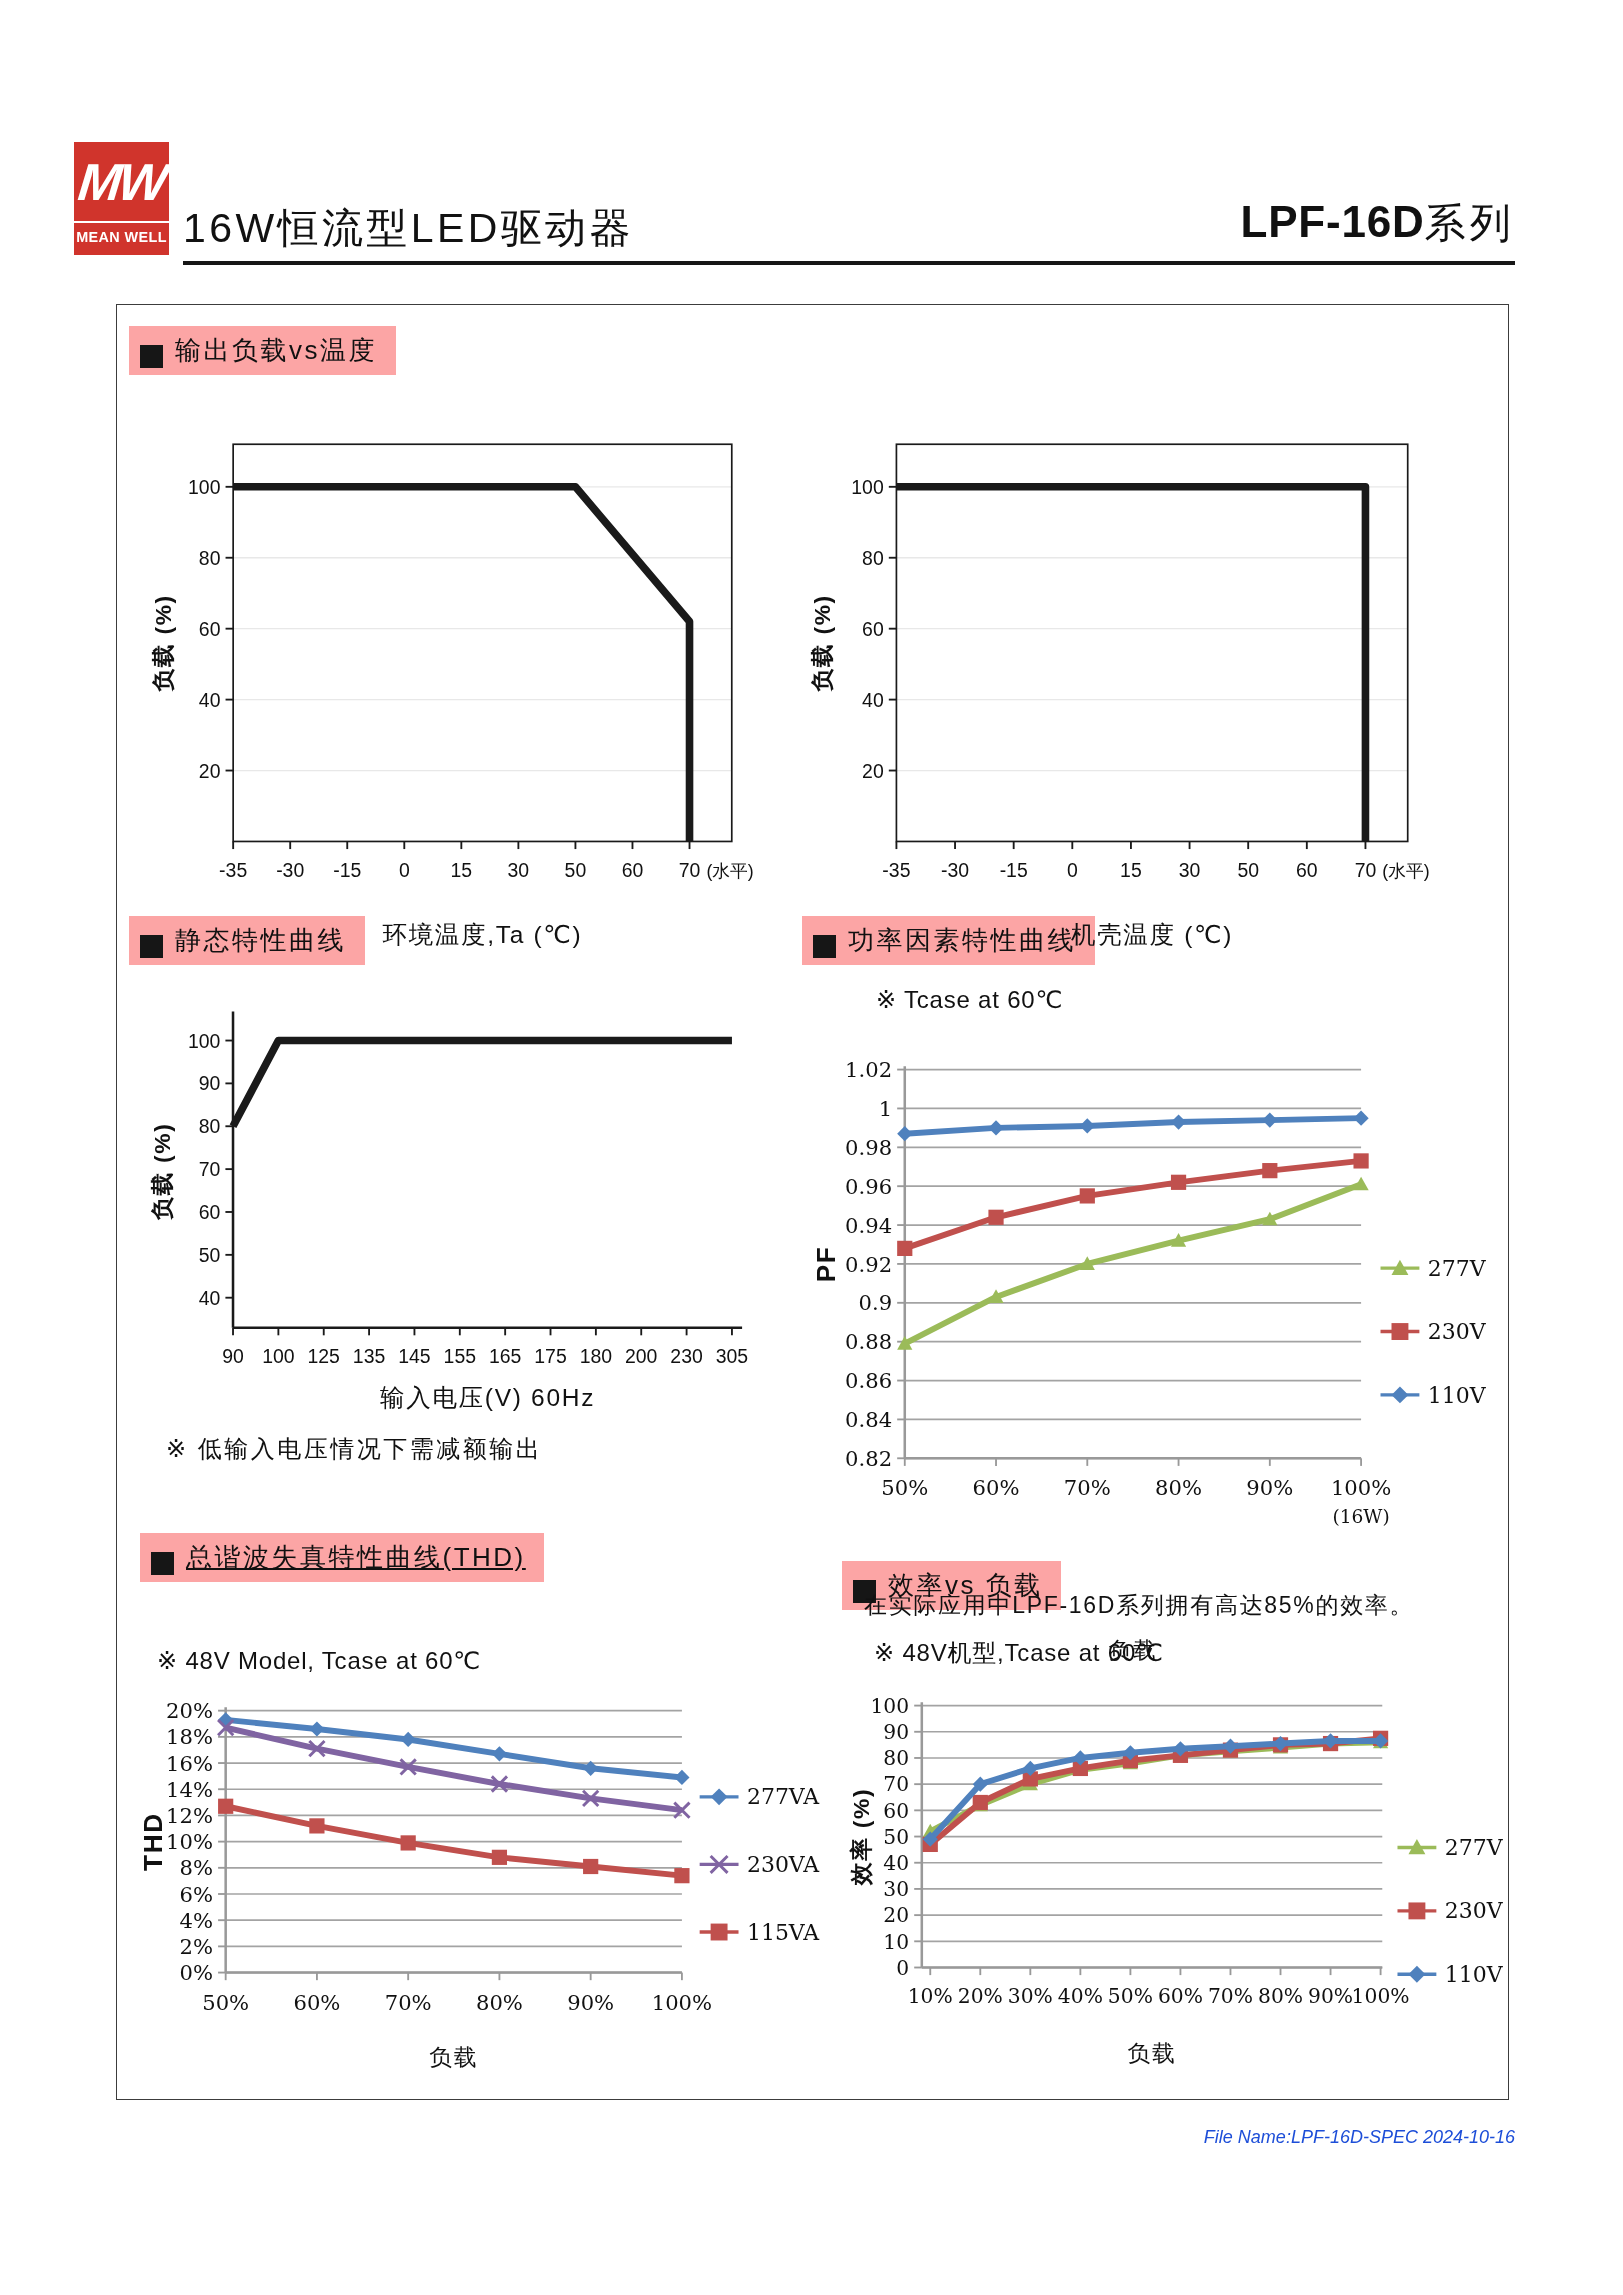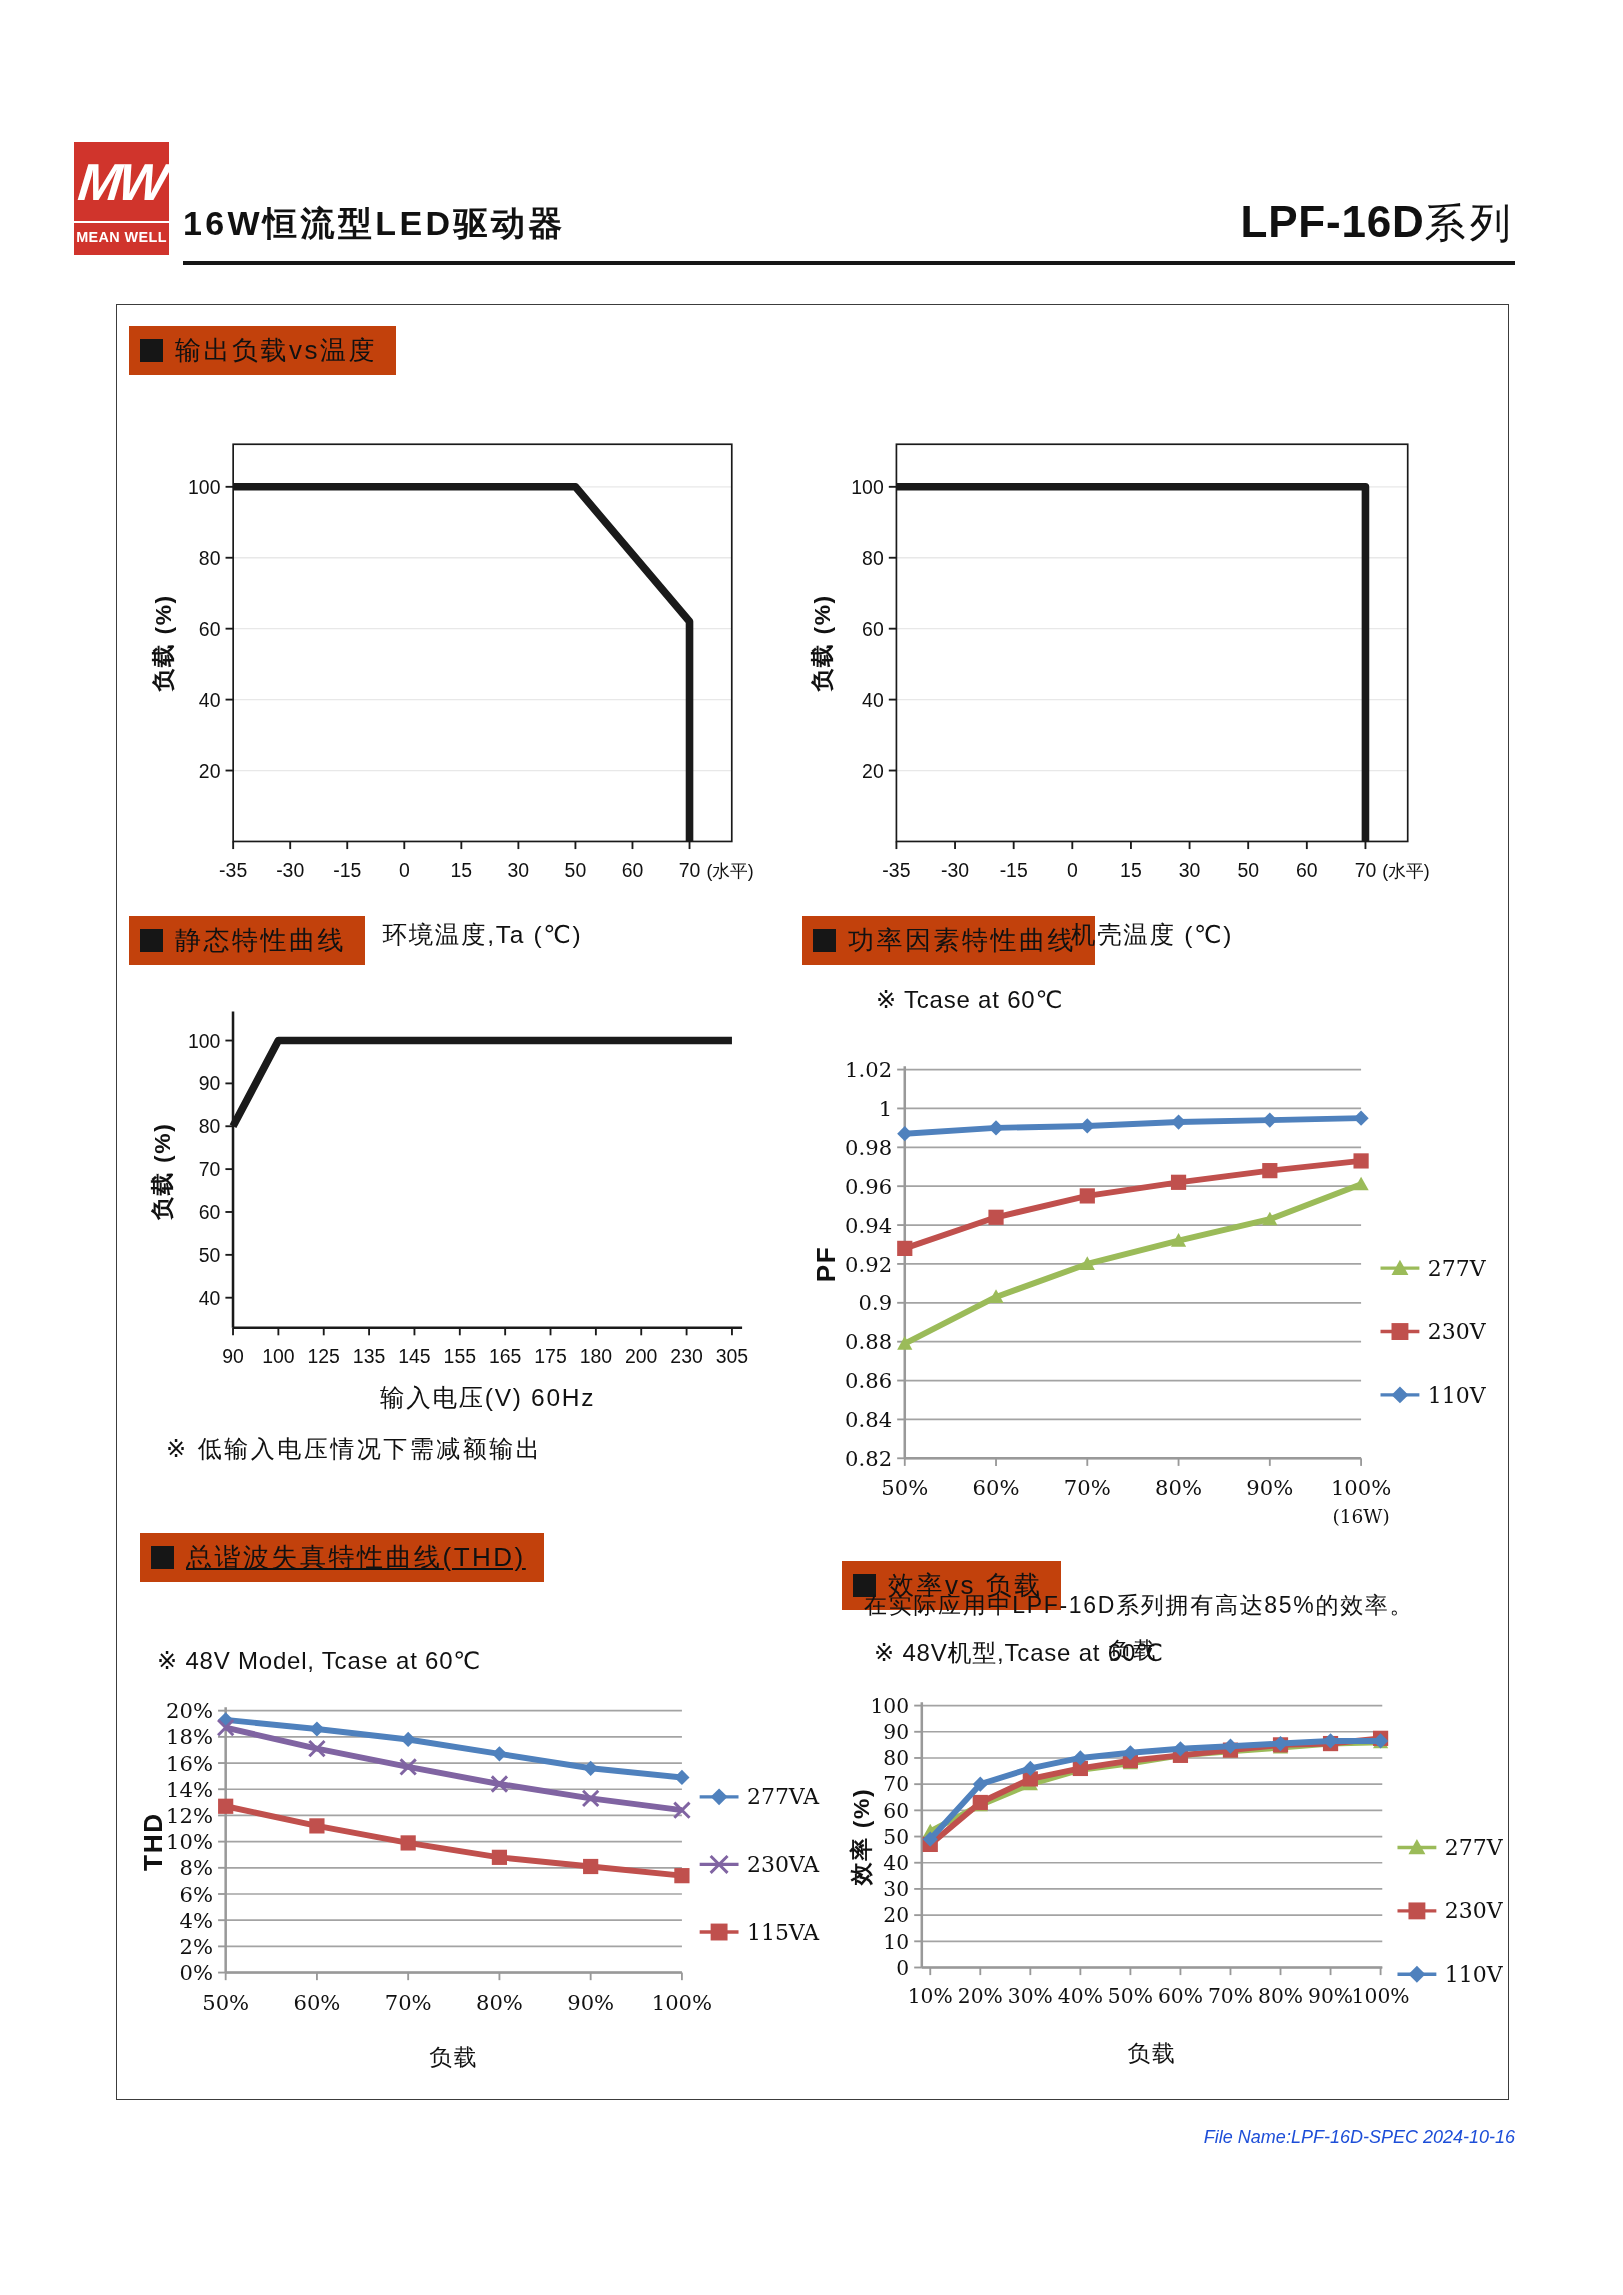--- a/index.html
+++ b/index.html
@@ -3,27 +3,27 @@
 <meta charset="utf-8">
 <style>
   html,body{margin:0;padding:0;background:#fff;}
   .page{position:relative;width:1623px;height:2295px;background:#fff;overflow:hidden;
         font-family:"Liberation Sans","DejaVu Sans",sans-serif;color:#111;}
   .logo{position:absolute;left:74px;top:142px;width:95px;height:113px;background:#d0342c;color:#fff;}
   .logo-mw{height:79px;display:flex;align-items:center;justify-content:center;
            font-size:52px;font-weight:800;font-style:italic;letter-spacing:-3.4px;transform:skewX(-6deg);}
   .logo-band{border-top:2.5px solid #fff;height:28px;display:flex;align-items:center;justify-content:center;
              font-size:14.4px;font-weight:700;letter-spacing:0.4px;}
-  .doc-title{position:absolute;left:183px;top:201px;font-size:34px;font-weight:700;letter-spacing:3.4px;}
+  .doc-title{position:absolute;left:183px;top:201px;font-size:41px;font-weight:400;letter-spacing:3.4px;}
   .series-title{position:absolute;right:108px;top:196px;white-space:nowrap;}
   .series-title .model{font-weight:700;font-size:44px;letter-spacing:0.8px;margin-left:32px;}
   .series-title .suffix{font-weight:400;font-size:41px;letter-spacing:4.2px;}
   .header-rule{position:absolute;left:183px;top:261px;width:1332px;height:4.2px;background:#161616;}
   .frame{position:absolute;left:116px;top:304px;width:1391px;height:1794px;border:1.7px solid #3c3c3c;}
-  .sec{position:absolute;display:inline-flex;align-items:center;gap:12px;background:#c2410c;
+  .sec{position:absolute;display:inline-flex;align-items:flex-end;gap:12px;background:#fca5a5;
        padding:6.8px 18.6px 6.8px 11px;font-size:26px;letter-spacing:2.5px;white-space:nowrap;}
   .sec .sq{width:23px;height:23px;background:#161616;flex:none;}
   #sec1{left:129px;top:326px;}
   #sec2{left:129px;top:916px;}
   #sec3{left:802px;top:916px;}
   #sec4{left:140px;top:1533px;text-decoration:underline;}
   #sec5{left:842px;top:1533px;margin-top:28px;}
   .note{position:absolute;font-size:24px;letter-spacing:0.8px;white-space:nowrap;}
   #note-pf{left:876px;top:986px;}
   #note-static{left:166px;top:1433px;letter-spacing:2.5px;}

